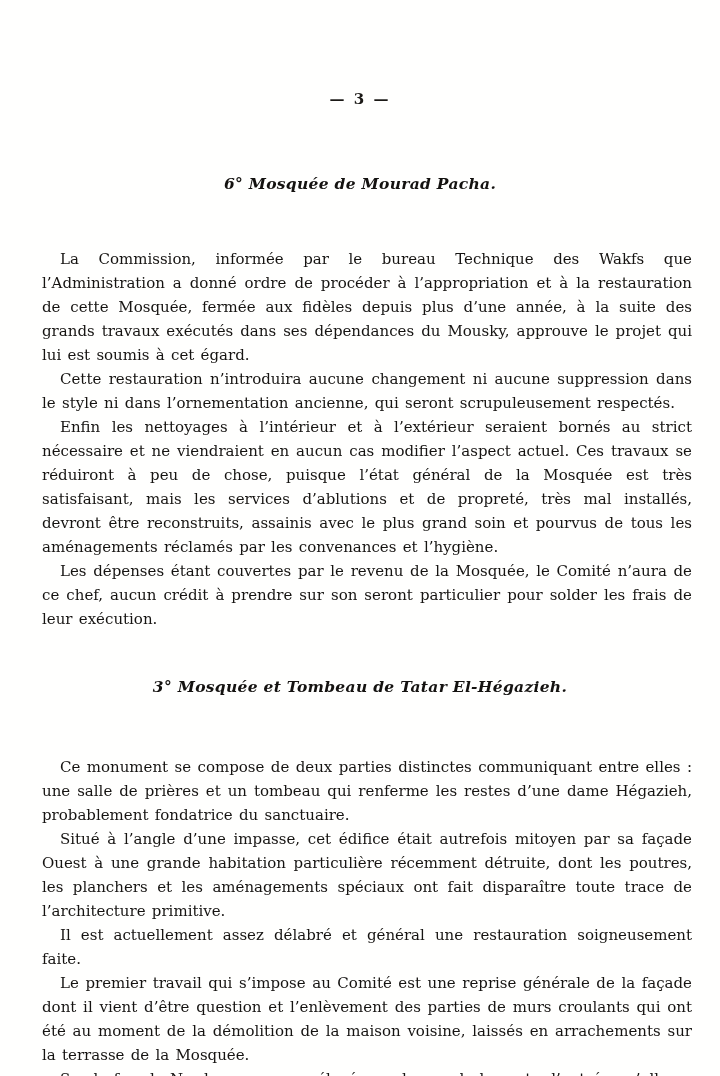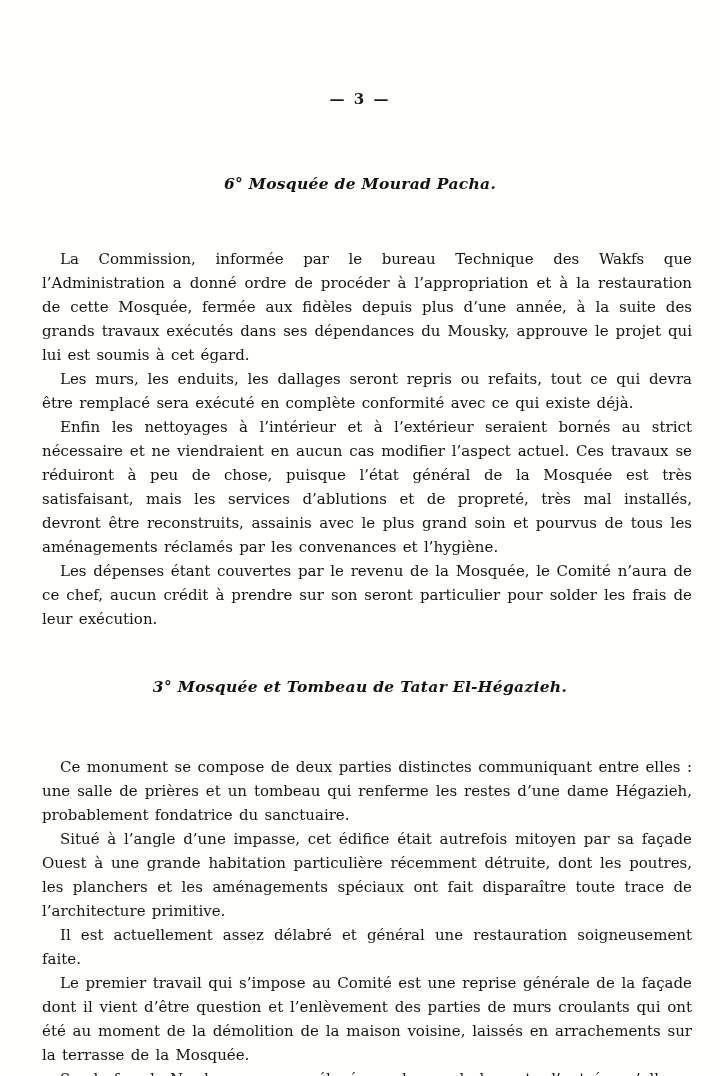--- a/index.html
+++ b/index.html
@@ -56,21 +56,21 @@
 <body>
 
 <div class="page">
 
   <div class="page-number">— 3 —</div>
 
   <div class="section-heading heading-1">6° Mosquée de Mourad Pacha.</div>
 
   <div class="text-block text-block-1">
     <p>La Commission, informée par le bureau Technique des Wakfs que l’Administration a donné ordre de procéder à l’appropriation et à la restauration de cette Mosquée, fermée aux fidèles depuis plus d’une année, à la suite des grands travaux exécutés dans ses dépendances du Mousky, approuve le projet qui lui est soumis à cet égard.</p>
-    <p>Les murs, les enduits, les dallages seront repris ou refaits, tout ce qui devra être remplacé sera exécuté en complète conformité avec ce qui existe déjà.</p>
+    <p>Cette restauration n’introduira aucune changement ni aucune suppression dans le style ni dans l’ornementation ancienne, qui seront scrupuleusement respectés.</p>
     <p>Enfin les nettoyages à l’intérieur et à l’extérieur seraient bornés au strict nécessaire et ne viendraient en aucun cas modifier l’aspect actuel. Ces travaux se réduiront à peu de chose, puisque l’état général de la Mosquée est très satisfaisant, mais les services d’ablutions et de propreté, très mal installés, devront être reconstruits, assainis avec le plus grand soin et pourvus de tous les aménagements réclamés par les convenances et l’hygiène.</p>
     <p>Les dépenses étant couvertes par le revenu de la Mosquée, le Comité n’aura de ce chef, aucun crédit à prendre sur son seront particulier pour solder les frais de leur exécution.</p>
   </div>
 
   <div class="section-heading heading-2">3° Mosquée et Tombeau de Tatar El-Hégazieh.</div>
 
   <div class="text-block text-block-2">
     <p>Ce monument se compose de deux parties distinctes communiquant entre elles : une salle de prières et un tombeau qui renferme les restes d’une dame Hégazieh, probablement fondatrice du sanctuaire.</p>
     <p>Situé à l’angle d’une impasse, cet édifice était autrefois mitoyen par sa façade Ouest à une grande habitation particulière récemment détruite, dont les poutres, les planchers et les aménagements spéciaux ont fait disparaître toute trace de l’architecture primitive.</p>
     <p>Il est actuellement assez délabré et général une restauration soigneusement faite.</p>

